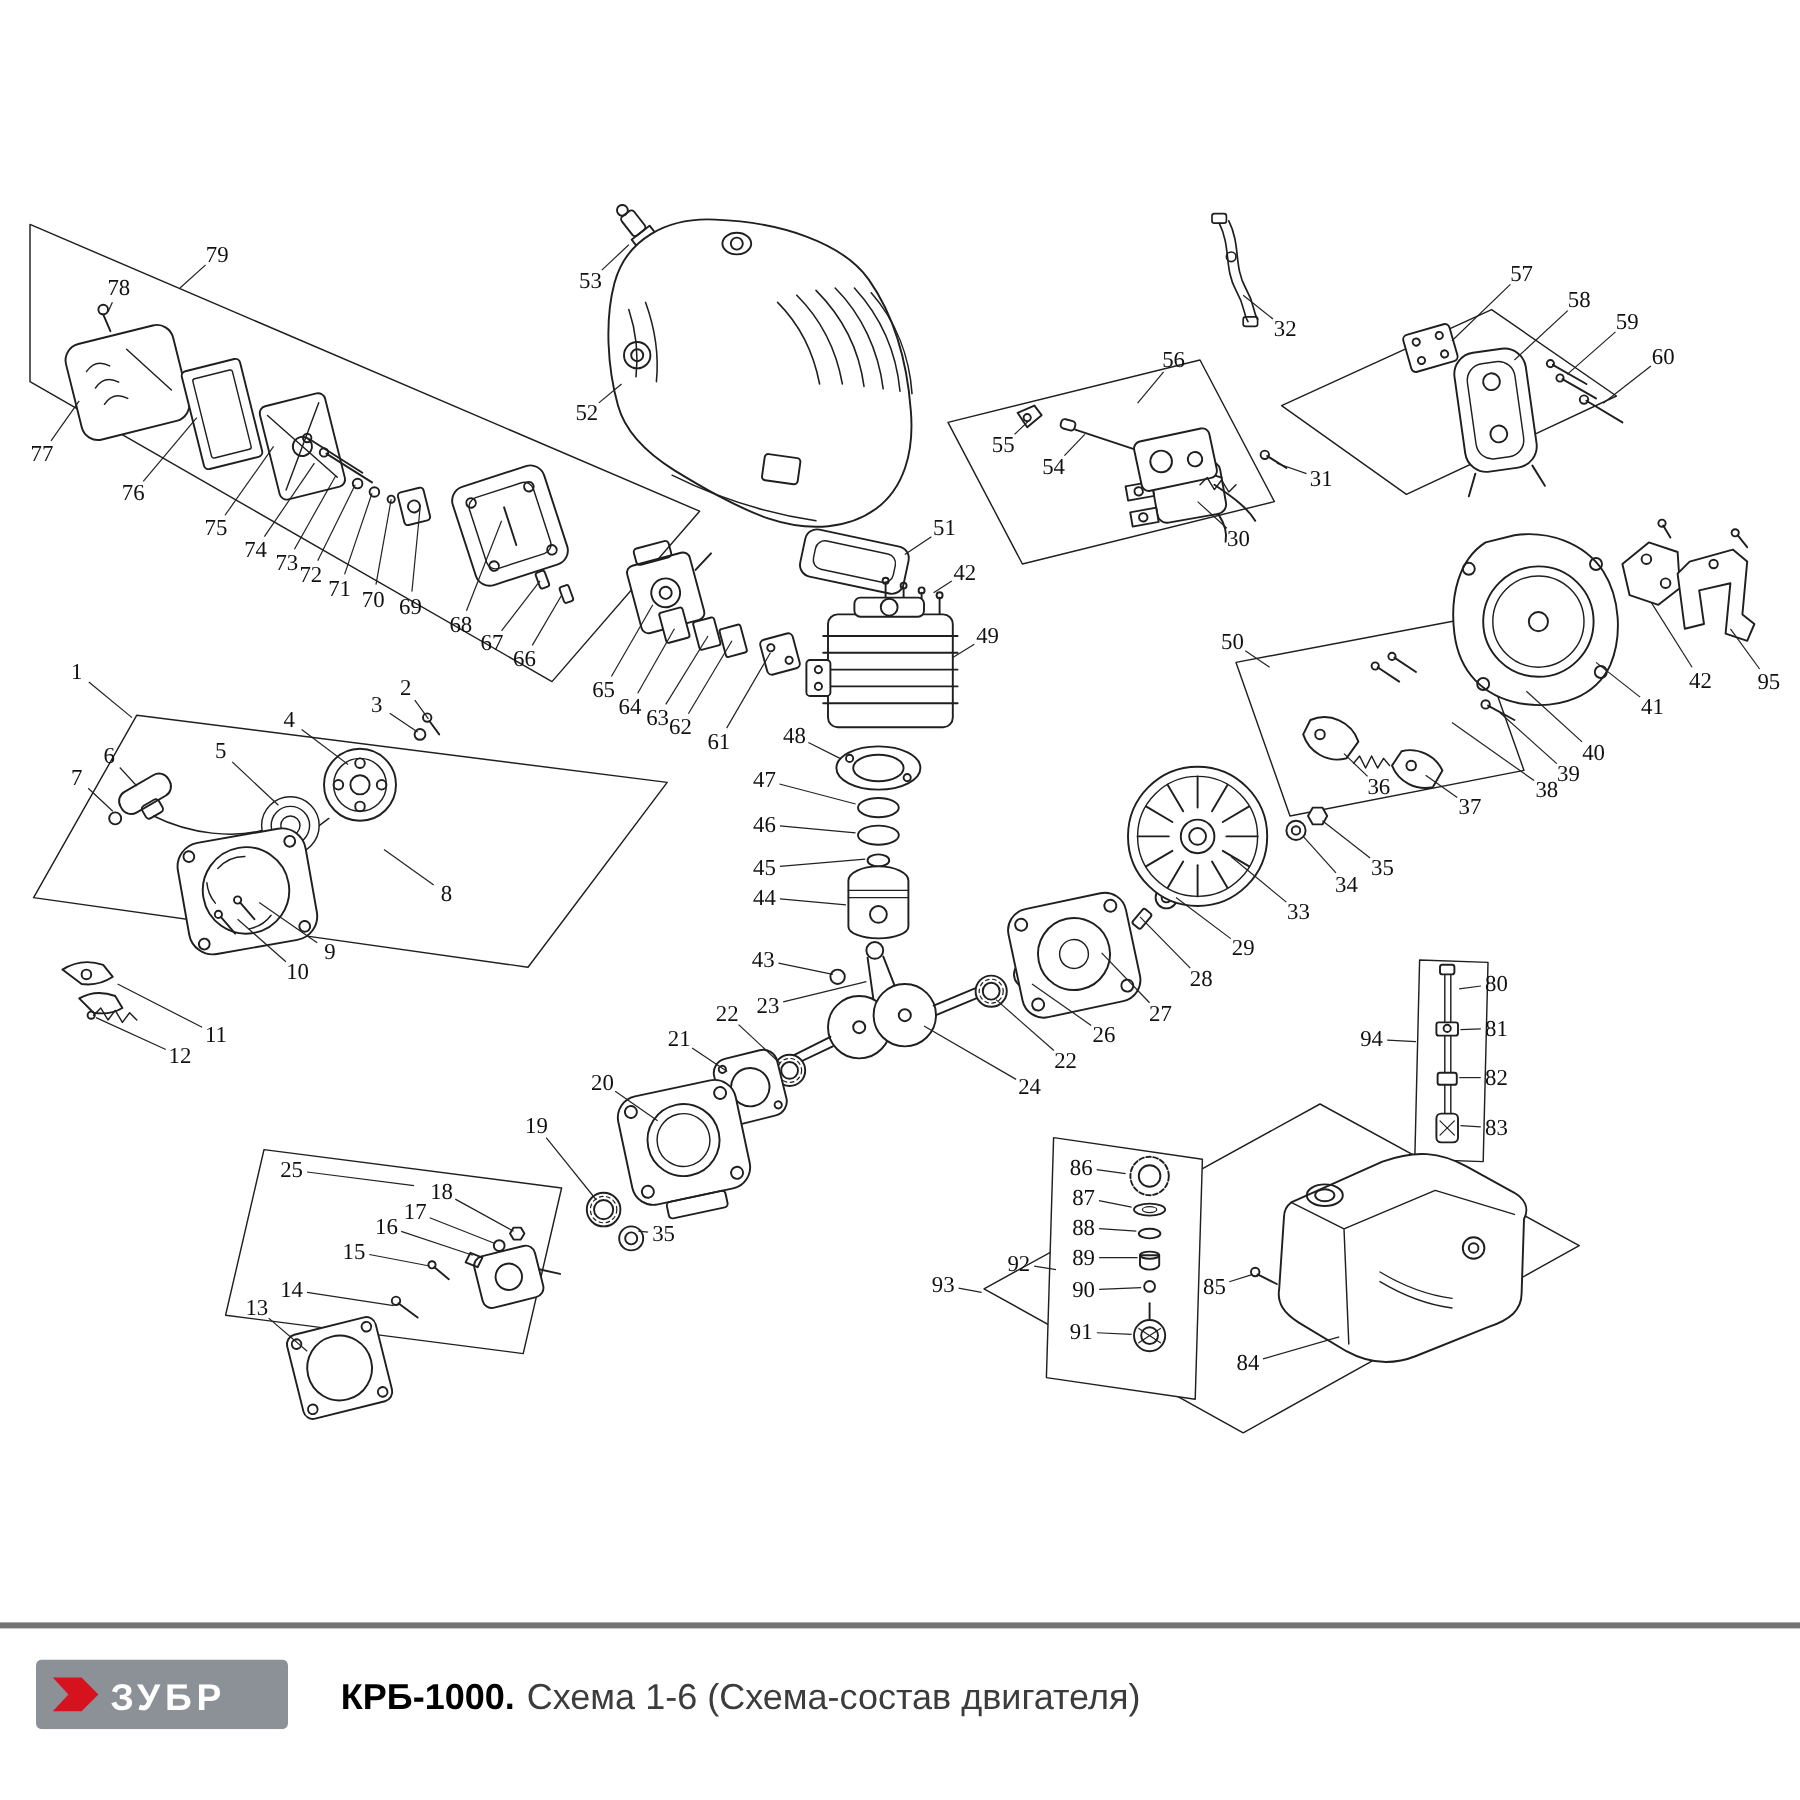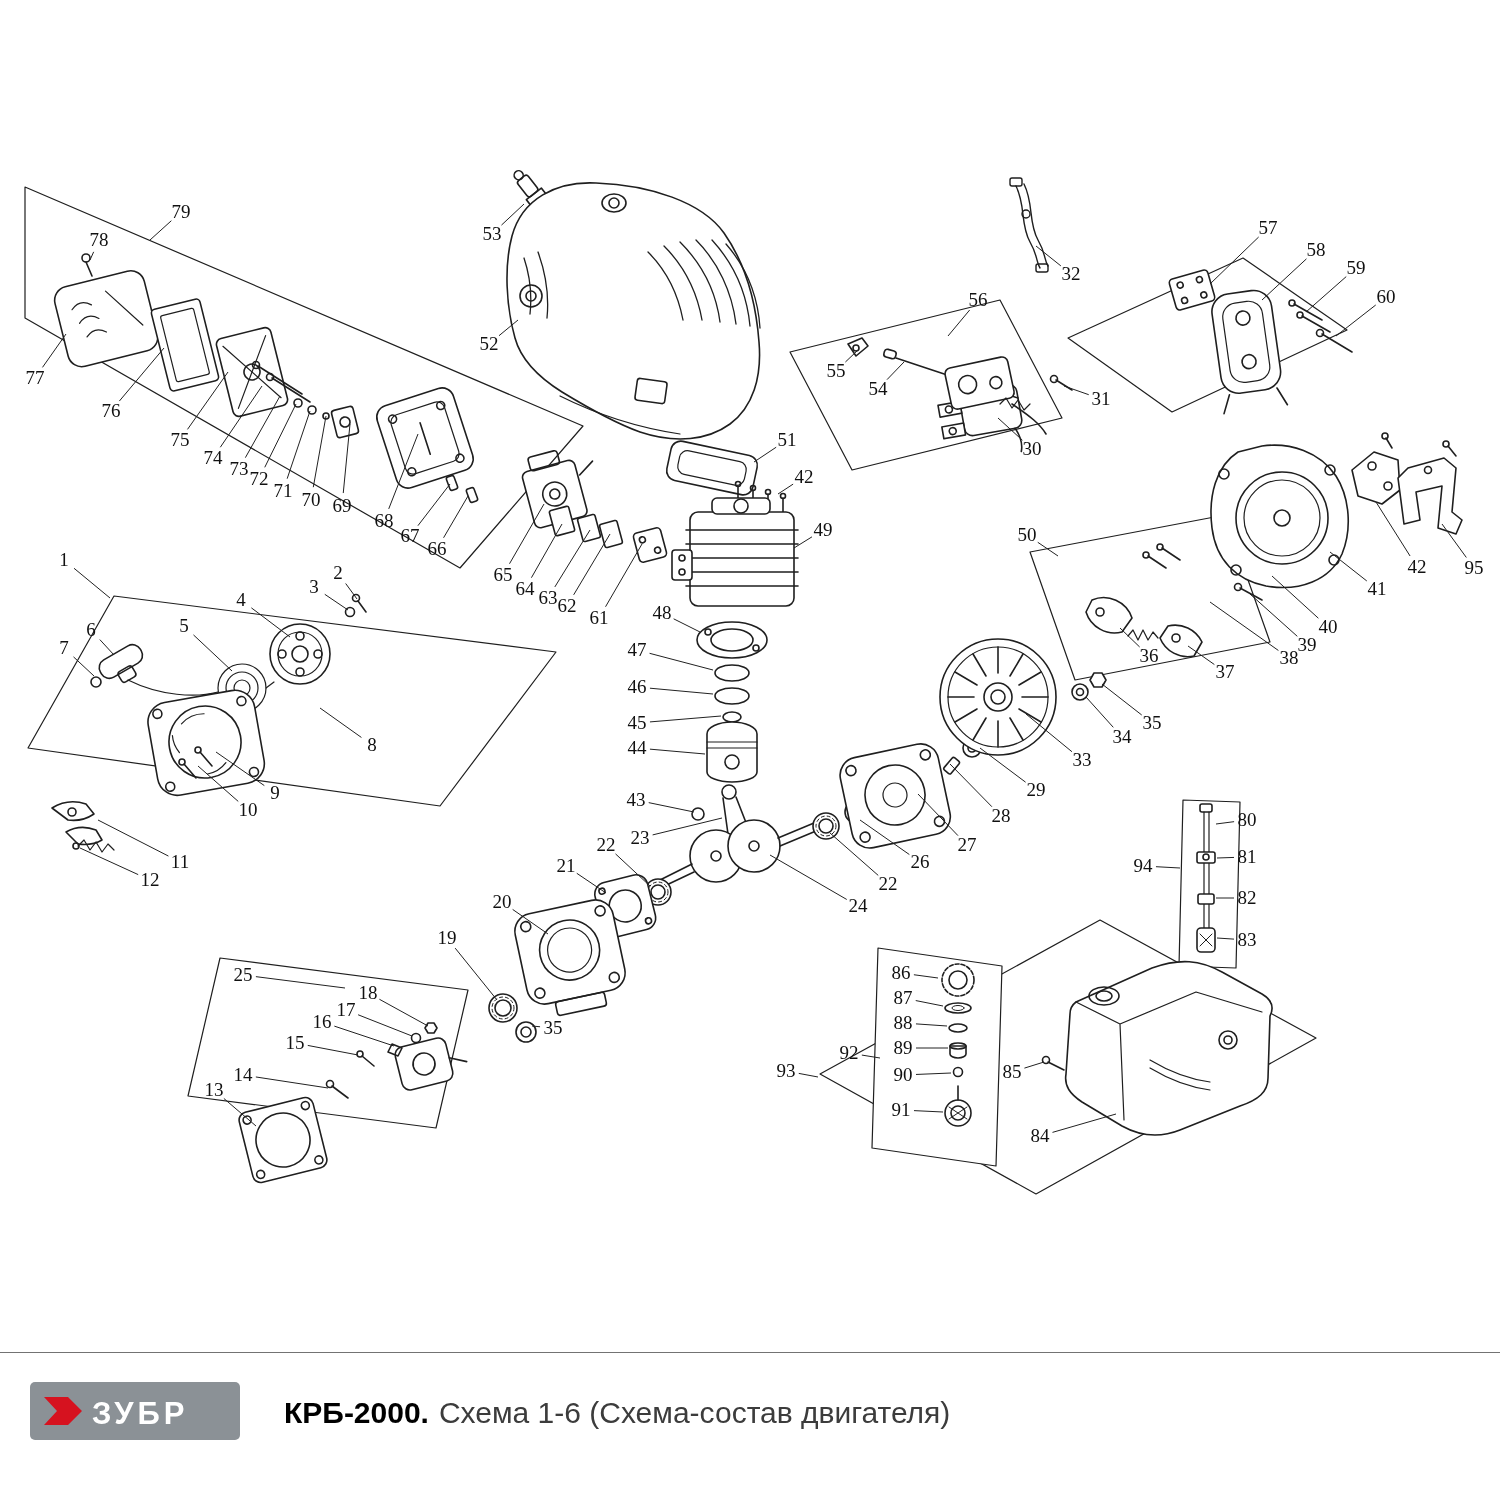--- a/index.html
+++ b/index.html
@@ -1,20 +1,20 @@
 <!DOCTYPE html>
 <html><head>
 <meta charset="utf-8">
 <style>
   html,body{margin:0;padding:0;background:#fff;}
   .page{position:relative;width:1500px;height:1500px;background:#fff;overflow:hidden;font-family:"Liberation Sans",sans-serif;}
   .diagram-wrap{position:absolute;left:0;top:0;width:1332px;height:1352px;}
   svg text.pn{font-family:"Liberation Serif",serif;font-size:19px;fill:#111;text-anchor:middle;}
   svg .leader{stroke:#222;stroke-width:1;fill:none;}
-  .footer{position:absolute;left:0;top:1352px;width:1500px;height:120px;border-top:1px solid #737373;display:flex;align-items:center;gap:44px;padding-left:30px;box-sizing:border-box;background:#fff;}
+  .footer{position:absolute;left:0;top:1352px;width:1500px;height:120px;border-top:5px solid #737373;display:flex;align-items:center;gap:44px;padding-left:30px;box-sizing:border-box;background:#fff;}
   .brand-badge{flex:0 0 auto;}
   .footer-title{font-size:30px;color:#3c3c3c;white-space:nowrap;}
   .footer-title .t-bold{font-weight:bold;color:#000;margin-right:10px;}
 </style>
 </head>
 <body>
 
 <div class="page">
   <div class="diagram-wrap">
     <svg width="1500" height="1352" viewBox="0 0 1500 1352" xmlns="http://www.w3.org/2000/svg">
@@ -898,16 +898,16 @@
 
   <div class="footer">
     <div class="brand-badge">
       <svg width="210" height="58" viewBox="0 0 210 58">
         <rect width="210" height="58" rx="5" fill="#8b9196"></rect>
         <path d="M14 15 h24 l14 14 -14 14 h-24 l13,-14 z" fill="#d6121f"></path>
         <text x="62" y="42" font-family="Liberation Sans, sans-serif" font-size="31" font-weight="bold" letter-spacing="4" fill="#ffffff">ЗУБР</text>
       </svg>
     </div>
     <div class="footer-title">
-      <span class="t-bold">КРБ-2000.</span><span class="t-rest">Схема 1-6 (Схема-состав двигателя)</span>
+      <span class="t-bold">КРБ-1000.</span><span class="t-rest">Схема 1-6 (Схема-состав двигателя)</span>
     </div>
   </div>
 </div>
 
 </body></html>

